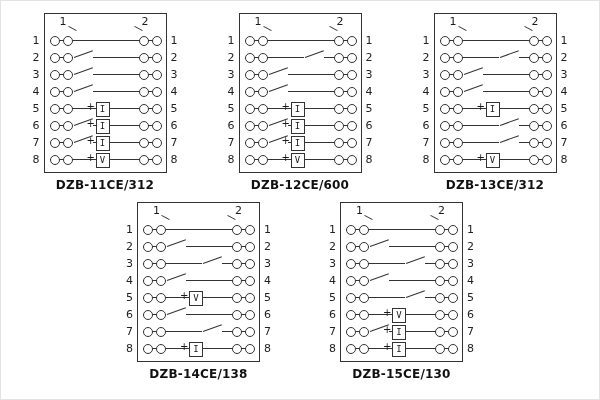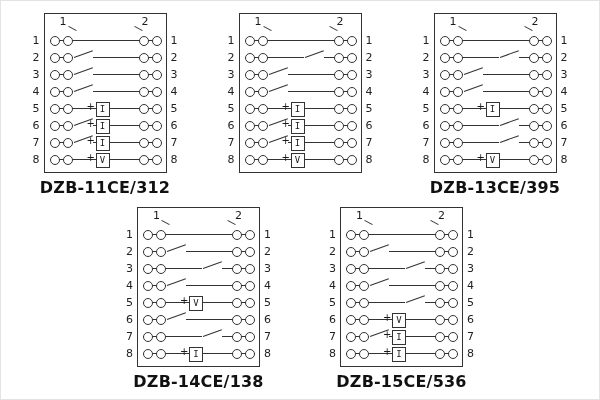--- a/index.html
+++ b/index.html
@@ -37,21 +37,21 @@
   .blade{position:absolute;top:8px;height:0;border-top:1px solid #333;
          transform:rotate(-20deg);transform-origin:left center;}
   .b-l{left:27px;width:20px;}
   .b-r{left:63px;width:20px;}
 
   .coil{position:absolute;left:49px;top:2px;width:12px;height:13px;border:1px solid #333;
         background:#fff;font-size:9px;line-height:13px;text-align:center;
         font-family:"DejaVu Sans Mono", monospace;}
   .plus{position:absolute;left:40px;top:1px;font-size:10px;line-height:12px;}
 
-  .label{margin-top:5px;font-size:16px;font-weight:700;color:#111;letter-spacing:0.2px;}
+  .label{margin-top:5px;font-size:12px;font-weight:700;color:#111;letter-spacing:0.2px;}
 </style>
 </head>
 <body>
 
 <div class="canvas">
   <div class="row-group" id="top-row">
       <div class="unit">
         <div class="body">
           <div class="numcol left">
             <span class="num">1</span>
@@ -256,20 +256,21 @@
             <span class="num">1</span>
             <span class="num">2</span>
             <span class="num">3</span>
             <span class="num">4</span>
             <span class="num">5</span>
             <span class="num">6</span>
             <span class="num">7</span>
             <span class="num">8</span>
           </div>
         </div>
+        <div class="label">DZB-12CE/600</div>
       </div>
       <div class="unit">
         <div class="body">
           <div class="numcol left">
             <span class="num">1</span>
             <span class="num">2</span>
             <span class="num">3</span>
             <span class="num">4</span>
             <span class="num">5</span>
             <span class="num">6</span>
@@ -358,21 +359,21 @@
             <span class="num">1</span>
             <span class="num">2</span>
             <span class="num">3</span>
             <span class="num">4</span>
             <span class="num">5</span>
             <span class="num">6</span>
             <span class="num">7</span>
             <span class="num">8</span>
           </div>
         </div>
-        <div class="label">DZB-13CE/395</div>
+        <div class="label">DZB-13CE/312</div>
       </div>
     </div>
   <div class="row-group" id="bottom-row">
       <div class="unit">
         <div class="body">
           <div class="numcol left">
             <span class="num">1</span>
             <span class="num">2</span>
             <span class="num">3</span>
             <span class="num">4</span>
@@ -568,16 +569,16 @@
             <span class="num">1</span>
             <span class="num">2</span>
             <span class="num">3</span>
             <span class="num">4</span>
             <span class="num">5</span>
             <span class="num">6</span>
             <span class="num">7</span>
             <span class="num">8</span>
           </div>
         </div>
-        <div class="label">DZB-15CE/536</div>
+        <div class="label">DZB-15CE/130</div>
       </div>
     </div>
 </div>
 
 </body></html>

